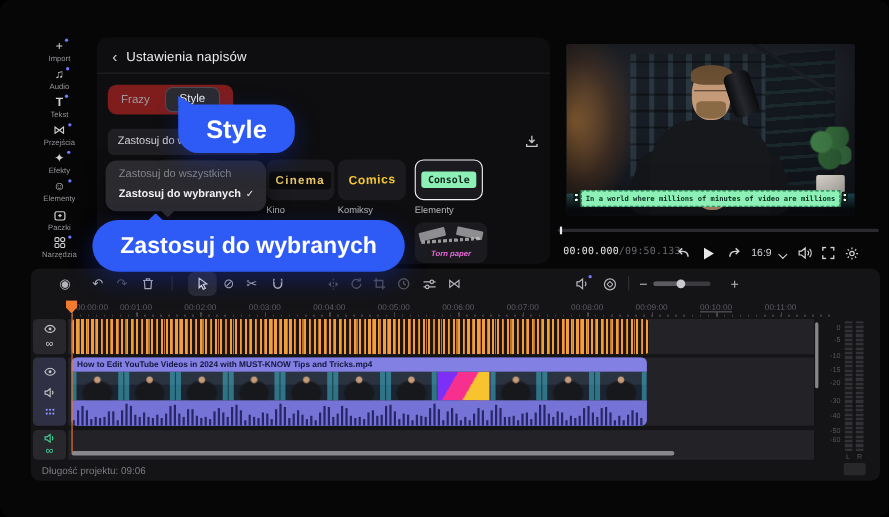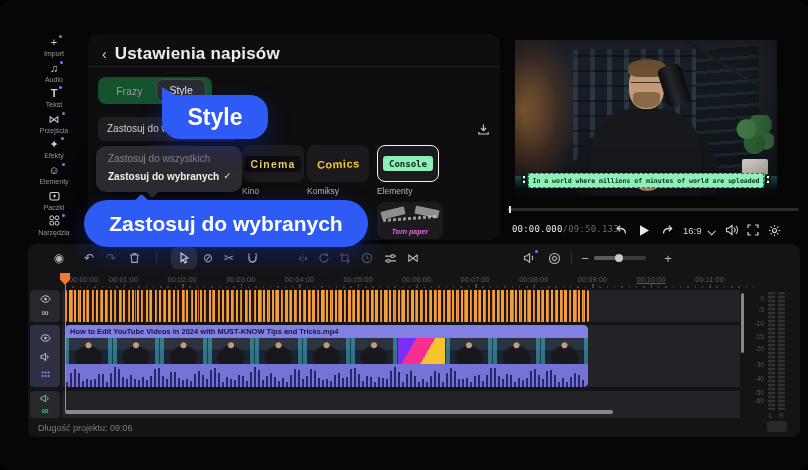--- a/index.html
+++ b/index.html
@@ -12,23 +12,23 @@
   .sb-item{position:relative;height:25.6px;display:flex;flex-direction:column;align-items:center;justify-content:flex-start;cursor:pointer;}
   .sb-ico{position:relative;height:13px;line-height:13px;font-size:11px;color:#d2d2d6;}
   .sb-ico svg{display:block;}
   .sb-lbl{font-size:7px;color:#97979c;margin-top:1px;white-space:nowrap;}
   .sb-dot{position:absolute;top:-1px;right:-5px;width:3px;height:3px;border-radius:50%;background:#6f7bff;}
 
   
   .panel{left:88px;top:34px;width:412px;height:206px;background:#0e0e10;border-radius:10px;}
   .panel-head{position:absolute;left:14px;top:10px;display:flex;align-items:center;gap:8px;}
   .back-chev{font-size:14px;color:#cfcfd4;line-height:14px;cursor:pointer;}
-  .panel-title{font-size:17px;font-weight:700;color:#ececef;letter-spacing:.2px;}
+  .panel-title{font-size:12px;font-weight:400;color:#ececef;letter-spacing:.2px;}
   .panel-divider{position:absolute;left:0;top:32px;width:100%;height:1px;background:#222226;}
-  .tabs{position:absolute;left:10px;top:43px;width:114px;height:27px;background:#14532d;border-radius:8px;display:flex;align-items:center;justify-content:center;}
+  .tabs{position:absolute;left:10px;top:43px;width:114px;height:27px;background:#7f1d1d;border-radius:8px;display:flex;align-items:center;}
   .tab{font-size:10.5px;color:#9a9aa0;padding:0 12px;cursor:pointer;}
   .tab.sel{background:#2b2b30;border:1px solid #4c4c52;border-radius:7px;color:#ececef;height:21px;line-height:21px;padding:0 12px;margin-left:2px;}
   .apply-btn{position:absolute;left:10px;top:83px;width:140px;height:24px;background:#202024;border-radius:6px;color:#cfcfd4;font-size:10px;line-height:24px;padding-left:9px;box-sizing:border-box;white-space:nowrap;overflow:hidden;cursor:pointer;}
   .dl-ico{position:absolute;right:10px;top:88px;cursor:pointer;}
 
   .card{position:absolute;top:111px;width:62px;height:37px;background:#1b1b1f;border-radius:8px;display:flex;align-items:center;justify-content:center;cursor:pointer;box-sizing:border-box;}
   .card.sel{border:1.5px solid #f2f2f2;}
   .card-cap{position:absolute;top:152px;font-size:8.5px;color:#b5b5ba;}
   .pill-cinema{background:#0c0c0c;border-radius:3px;padding:2px 5px;color:#e9c768;font-size:10.5px;letter-spacing:1.2px;font-weight:600;}
   .txt-comics{color:#f4c832;font-size:11px;font-weight:700;letter-spacing:.5px;transform:rotate(-2deg);}
@@ -280,21 +280,21 @@
       <div class="vf-head">
         <div class="vf-hair"></div>
         <div class="vf-glasses"></div>
         <div class="vf-beard"></div>
       </div>
       <div class="vf-boom1"></div>
       <div class="vf-boom2"></div>
       <div class="vf-mic"></div>
       <div class="vf-vig"></div>
       <div class="vf-caption">
-        <span>In a world where millions of minutes of world are uploaded</span>
+        <span>In a world where millions of minutes of video are millions</span>
         <i class="cap-handle l"></i>
         <i class="cap-handle r"></i>
       </div>
     </div>
 
     <div class="pv-progress">
       <i class="pv-playhead"></i>
     </div>
 
     <div class="pv-controls">

